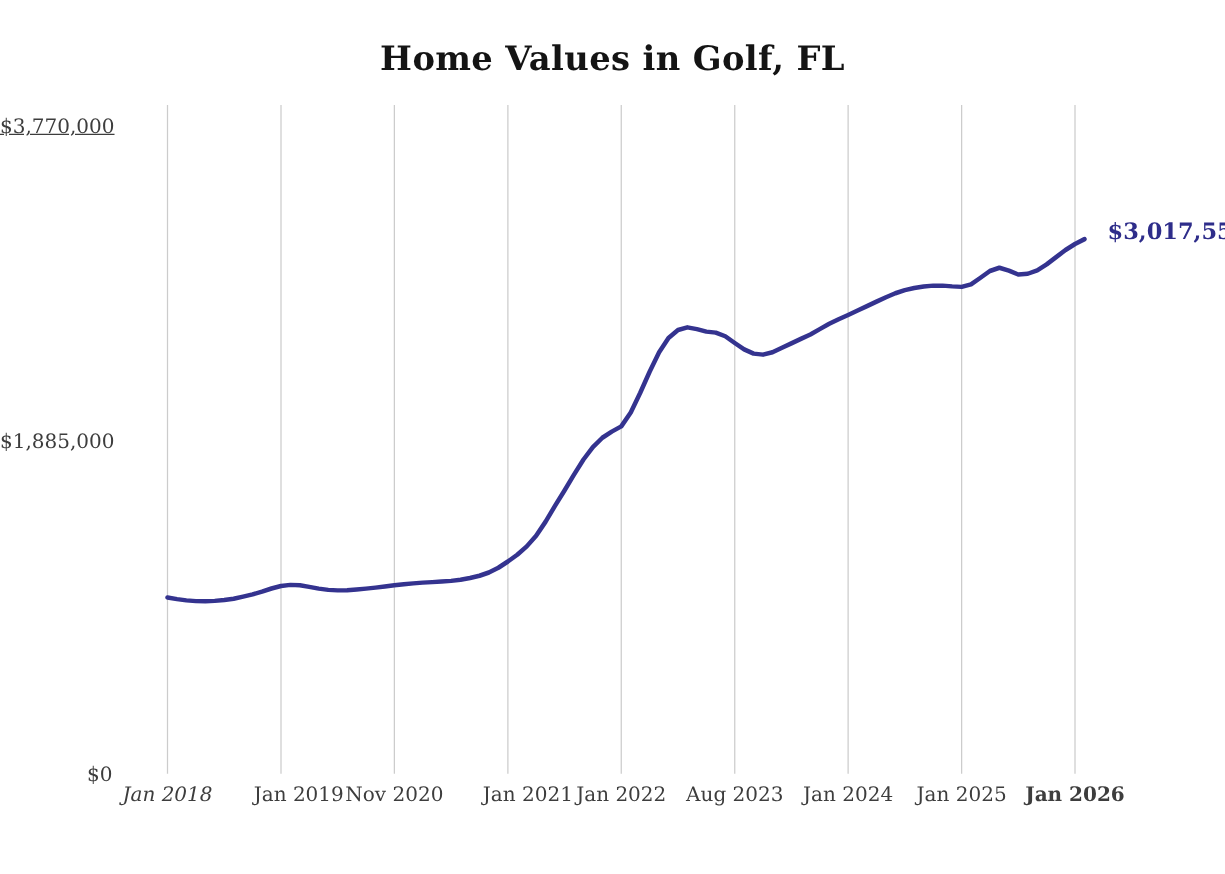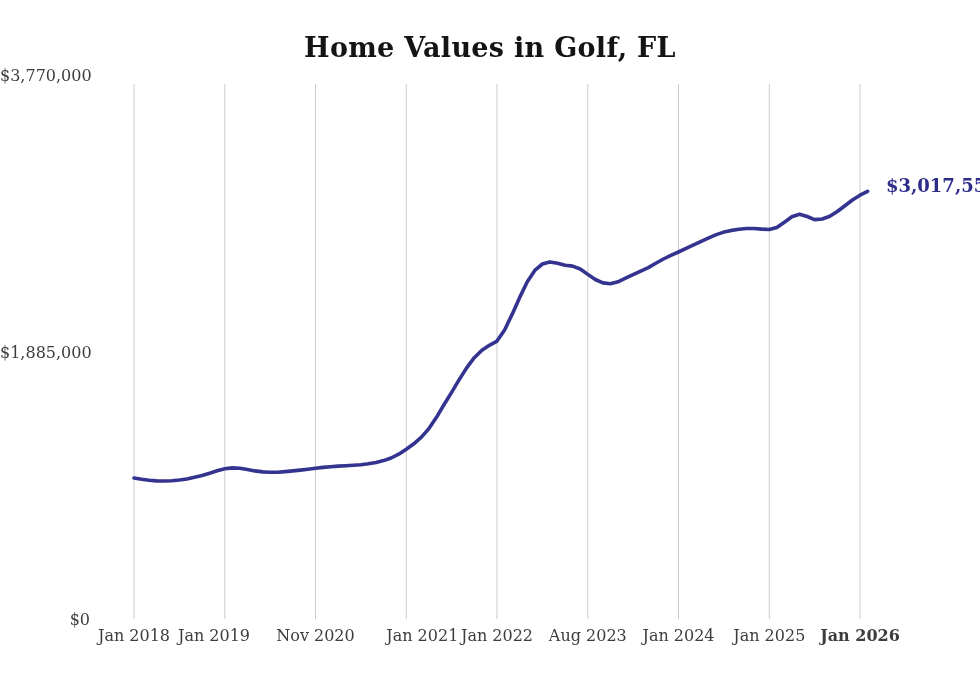--- a/index.html
+++ b/index.html
@@ -88,25 +88,25 @@
         <line x1="678.5" x2="678.5" y1="84" y2="619" stroke="#cccccc" stroke-width="1"></line>
         <line x1="769.3" x2="769.3" y1="84" y2="619" stroke="#cccccc" stroke-width="1"></line>
         <line x1="860.0" x2="860.0" y1="84" y2="619" stroke="#cccccc" stroke-width="1"></line>
       </g>
     <path id="value-line" fill="none" stroke-width="3.6" stroke-linecap="round" stroke-linejoin="round" d="M134.0,478.0 L141.6,479.3 L149.1,480.3 L156.7,480.9 L164.3,481.0 L171.8,480.7 L179.4,480.0 L186.9,479.0 L194.5,477.3 L202.1,475.5 L209.6,473.3 L217.2,470.8 L224.8,468.8 L232.3,467.9 L239.9,468.2 L247.4,469.5 L255.0,470.9 L262.6,471.9 L270.1,472.3 L277.7,472.2 L285.3,471.6 L292.8,470.9 L300.4,470.1 L307.9,469.2 L315.5,468.2 L323.1,467.4 L330.6,466.7 L338.2,466.1 L345.8,465.7 L353.3,465.2 L360.9,464.7 L368.4,463.8 L376.0,462.4 L383.6,460.6 L391.1,458.0 L398.7,454.2 L406.3,449.2 L413.8,443.8 L421.4,437.1 L428.9,428.6 L436.5,417.3 L444.1,404.5 L451.6,392.4 L459.2,379.7 L466.8,367.6 L474.3,357.7 L481.9,350.2 L489.4,345.3 L497.0,341.1 L504.6,330.0 L512.1,314.4 L519.7,297.4 L527.3,281.8 L534.8,270.4 L542.4,264.0 L549.9,261.9 L557.5,263.3 L565.1,265.3 L572.6,266.1 L580.2,269.0 L587.8,274.4 L595.3,279.5 L602.9,282.9 L610.4,283.7 L618.0,281.8 L625.6,278.2 L633.1,274.7 L640.7,271.1 L648.3,267.6 L655.8,263.3 L663.4,259.0 L670.9,255.4 L678.5,252.0 L686.1,248.4 L693.6,244.9 L701.2,241.3 L708.8,237.8 L716.3,234.6 L723.9,232.1 L731.4,230.4 L739.0,229.2 L746.6,228.5 L754.1,228.5 L761.7,229.1 L769.3,229.5 L776.8,227.5 L784.4,222.2 L791.9,216.8 L799.5,214.2 L807.1,216.5 L814.6,219.6 L822.2,219.0 L829.8,216.3 L837.3,211.5 L844.9,205.7 L852.4,200.0 L860.0,195.2 L867.6,191.3" stroke="#34338f"></path>
   </svg>
 
   <div id="y-ticks">
       <div class="tick-y" style="top: 610px;">$0</div>
       <div class="tick-y" style="top: 342.5px;">$1,885,000</div>
-      <div class="tick-y" style="top: 66px;">$3,770,000</div>
+      <div class="tick-y" style="top: 91px; text-decoration: underline;">$3,770,000</div>
     </div>
   <div id="x-ticks">
-      <div class="tick-x" style="left: 79px; top: 626px;">Jan 2018</div>
-      <div class="tick-x" style="left: 159px; top: 626px; text-align: center;">Jan 2019</div>
+      <div class="tick-x" style="left: 79px; top: 626px; font-style: italic;">Jan 2018</div>
+      <div class="tick-x" style="left: 184px; top: 626px; text-align: center;">Jan 2019</div>
       <div class="tick-x" style="left: 260.5px; top: 626px;">Nov 2020</div>
       <div class="tick-x" style="left: 351.3px; top: 626px; padding-left: 16px;">Jan 2021</div>
       <div class="tick-x" style="left: 442px; top: 626px;">Jan 2022</div>
       <div class="tick-x" style="left: 532.8px; top: 626px;">Aug 2023</div>
       <div class="tick-x" style="left: 623.5px; top: 626px;">Jan 2024</div>
       <div class="tick-x" style="left: 714.3px; top: 626px;">Jan 2025</div>
       <div class="tick-x" style="left: 805px; top: 626px; font-weight: bold;">Jan 2026</div>
     </div>
 
   <div class="end-label">$3,017,55</div>

